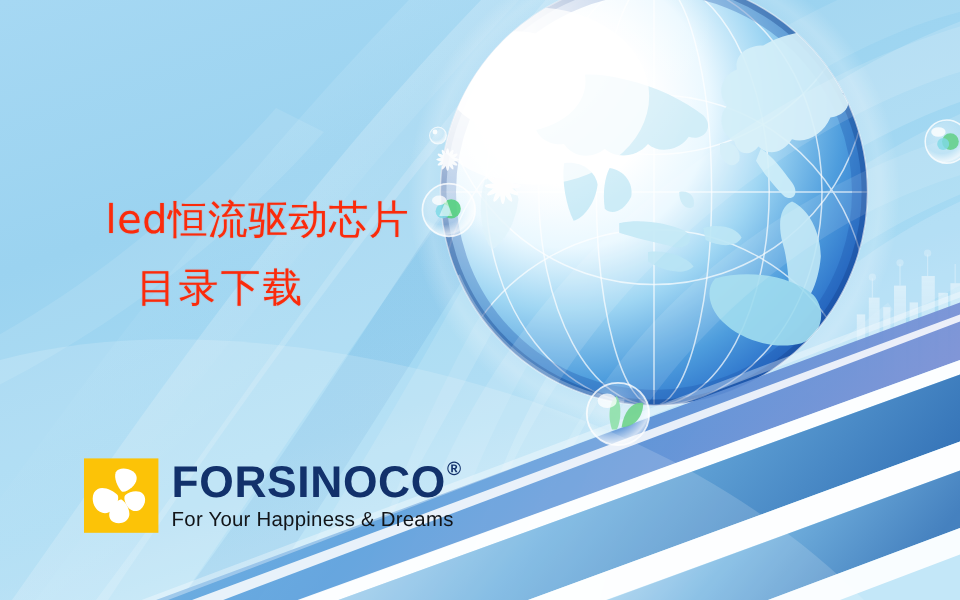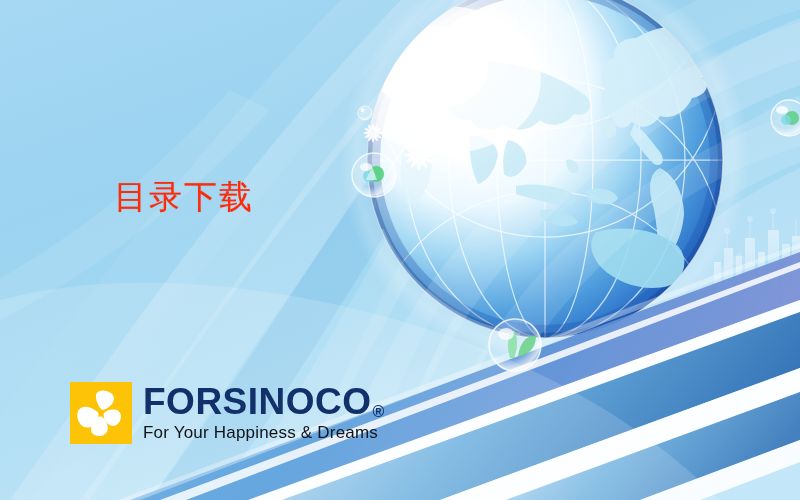--- a/index.html
+++ b/index.html
@@ -74,21 +74,21 @@
   }
   #logo-wordmark {
     color: #12316b;
     font-family: "Liberation Sans", sans-serif;
     font-size: 37px;
     font-weight: bold;
     letter-spacing: 0.5px;
     line-height: 1;
     white-space: nowrap;
     display: flex;
-    align-items: flex-end;
+    align-items: flex-start;
   }
   #logo-reg {
     font-size: 16px;
     line-height: 1;
     margin-top: 1px;
     margin-left: 1px;
   }
   #logo-tagline {
     color: #111418;
     font-family: "Liberation Sans", sans-serif;
@@ -397,20 +397,21 @@
             </g>
           </g>
         </g>
 
         <path d="M 0 300 C 120 268 280 282 430 330 C 540 366 640 420 720 500 L 0 500 Z" fill="#ffffff" opacity="0.16"></path>
       </g>
     </svg>
   </div>
 
   <div id="headline">
+    <div class="headline-line">led恒流驱动芯片</div>
     <div class="headline-line second">目录下载</div>
   </div>
 
   <div id="logo">
     <div id="logo-mark">
       <svg width="62" height="62" viewBox="0 0 62 62" xmlns="http://www.w3.org/2000/svg">
 
         <g fill="#ffffff">
           <path d="M 31.5 27.5 C 28 24 24.5 16 26.5 11.5 C 28.5 7.5 36 7.5 41 11
                    C 45.5 14.5 44.5 20 40 24 C 37 26.5 33.5 28.5 31.5 27.5 Z"></path>

